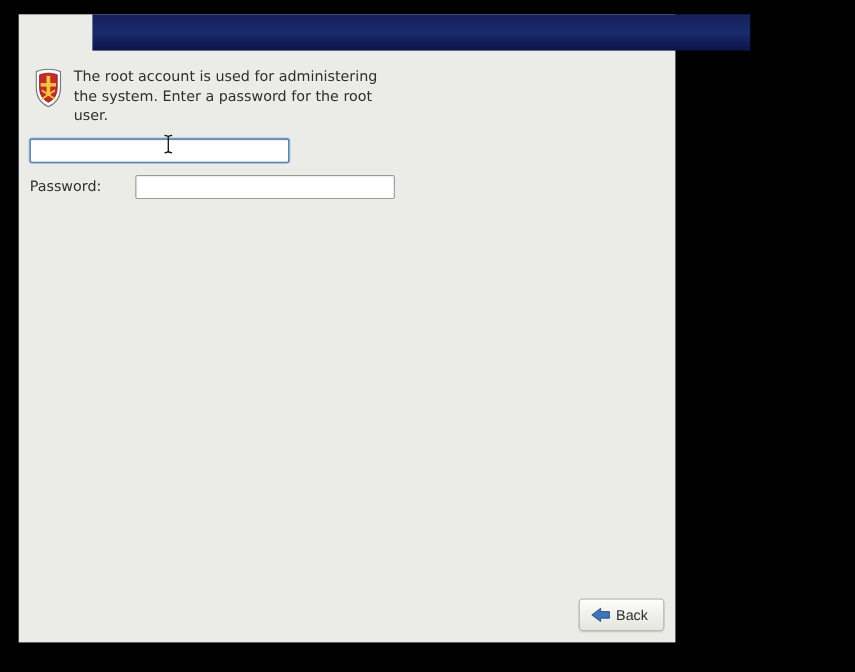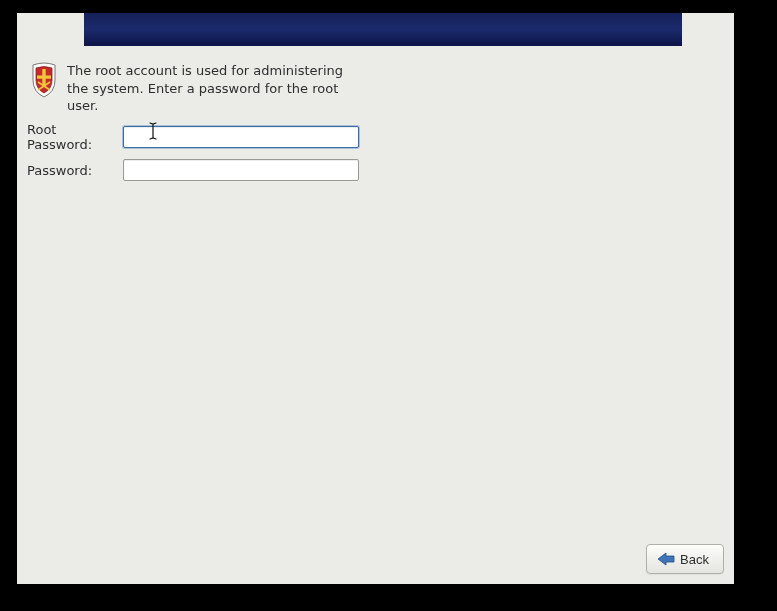--- a/index.html
+++ b/index.html
@@ -13,21 +13,21 @@
       background: #000;
       font-family: "DejaVu Sans", "Liberation Sans", Arial, sans-serif;
       font-size: 13px;
       color: #2e2e2e;
       overflow: hidden;
     }
     .outer {
       position: absolute;
       left: 17px;
       top: 13px;
-      width: 717px;
+      width: 597px;
       height: 571px;
       background: #ebebe8;
     }
     .header-bar {
       position: absolute;
       left: 67px;
       top: 0;
       width: 598px;
       height: 33px;
       background: linear-gradient(to bottom, #16215a 0%, #1a2a6c 50%, #0d1448 100%);
@@ -131,21 +131,20 @@
         <rect x="13.3" y="7" width="3.4" height="18" fill="#f2c53a"></rect>
         <rect x="8" y="13.5" width="14" height="3.2" fill="#f2c53a"></rect>
         <path d="M9 20 L21 28 M21 20 L9 28" stroke="#f2c53a" stroke-width="1.6"></path>
       </svg>
     </div>
     <div class="intro-text">The root account is used for administering the system.  Enter a password for the root user.</div>
   </div>
 
   <div class="form">
     <div class="row">
-      <label>Root Password:</label>
       <input type="password" class="focused" value="" style="">
     </div>
     <div class="row">
       <label>Password:</label>
       <input type="password" value="" style="">
     </div>
   </div>
 
   <div class="text-cursor">
     <svg viewBox="0 0 12 18" width="12" height="18">

